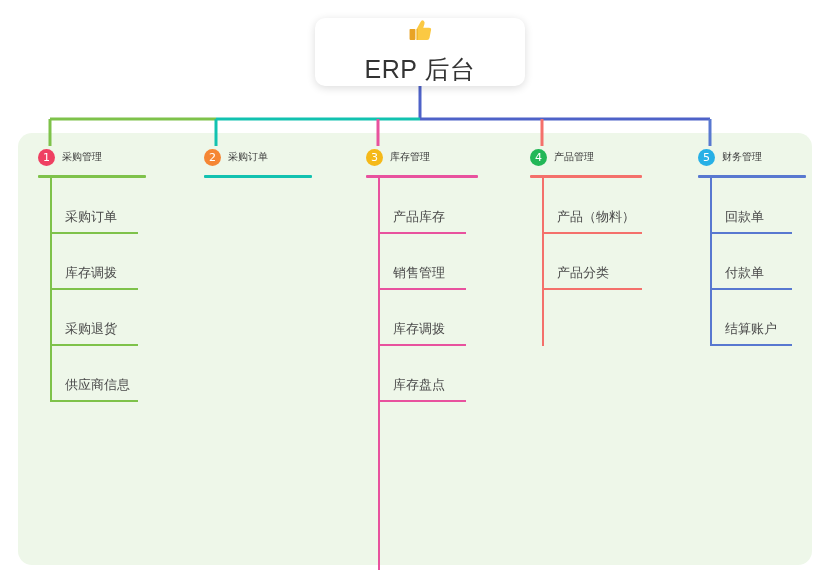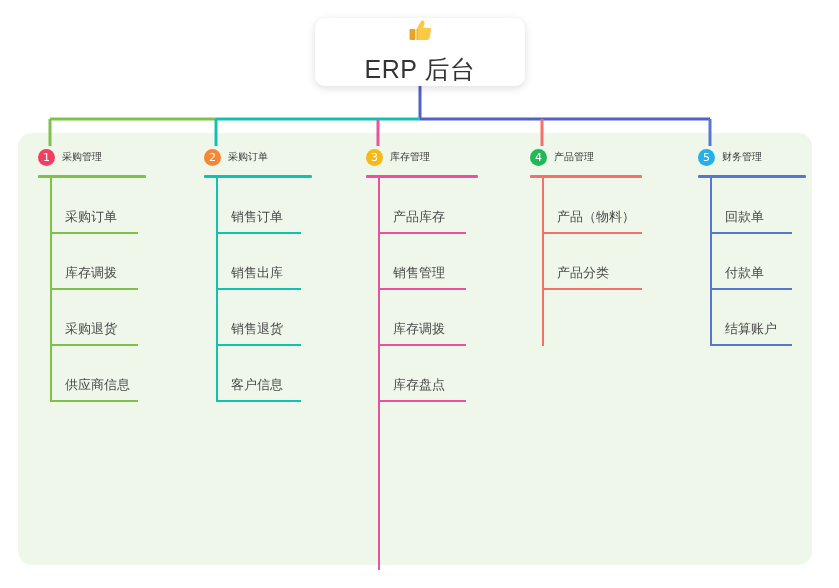--- a/index.html
+++ b/index.html
@@ -122,39 +122,20 @@
             <div class="item-rule" style="width: 88px; left: 12px; background: rgb(126, 194, 74);"></div>
           </div>
         </div>
       </div>
       <div class="col" style="left: 204px;">
         <div class="col-head">
           <span class="badge" style="background: rgb(245, 134, 52);">2</span>
           <span class="col-title">采购订单</span>
         </div>
         <div class="head-rule" style="width: 108px; background: rgb(18, 194, 176);"></div>
-        <div class="items" style="height: 224px;">
-          <div class="trunk" style="height: 224px; background: rgb(18, 194, 176); left: 12px;"></div>
-          <div class="item">
-            <div class="item-label">销售订单</div>
-            <div class="item-rule" style="width: 85px; left: 12px; background: rgb(18, 194, 176);"></div>
-          </div>
-          <div class="item">
-            <div class="item-label">销售出库</div>
-            <div class="item-rule" style="width: 85px; left: 12px; background: rgb(18, 194, 176);"></div>
-          </div>
-          <div class="item">
-            <div class="item-label">销售退货</div>
-            <div class="item-rule" style="width: 85px; left: 12px; background: rgb(18, 194, 176);"></div>
-          </div>
-          <div class="item">
-            <div class="item-label">客户信息</div>
-            <div class="item-rule" style="width: 85px; left: 12px; background: rgb(18, 194, 176);"></div>
-          </div>
-        </div>
       </div>
       <div class="col" style="left: 366px;">
         <div class="col-head">
           <span class="badge" style="background: rgb(245, 185, 25);">3</span>
           <span class="col-title">库存管理</span>
         </div>
         <div class="head-rule" style="width: 112px; background: rgb(232, 82, 158);"></div>
         <div class="items" style="height: 392px;">
           <div class="trunk" style="height: 392px; background: rgb(232, 82, 158); left: 12px;"></div>
           <div class="item">

